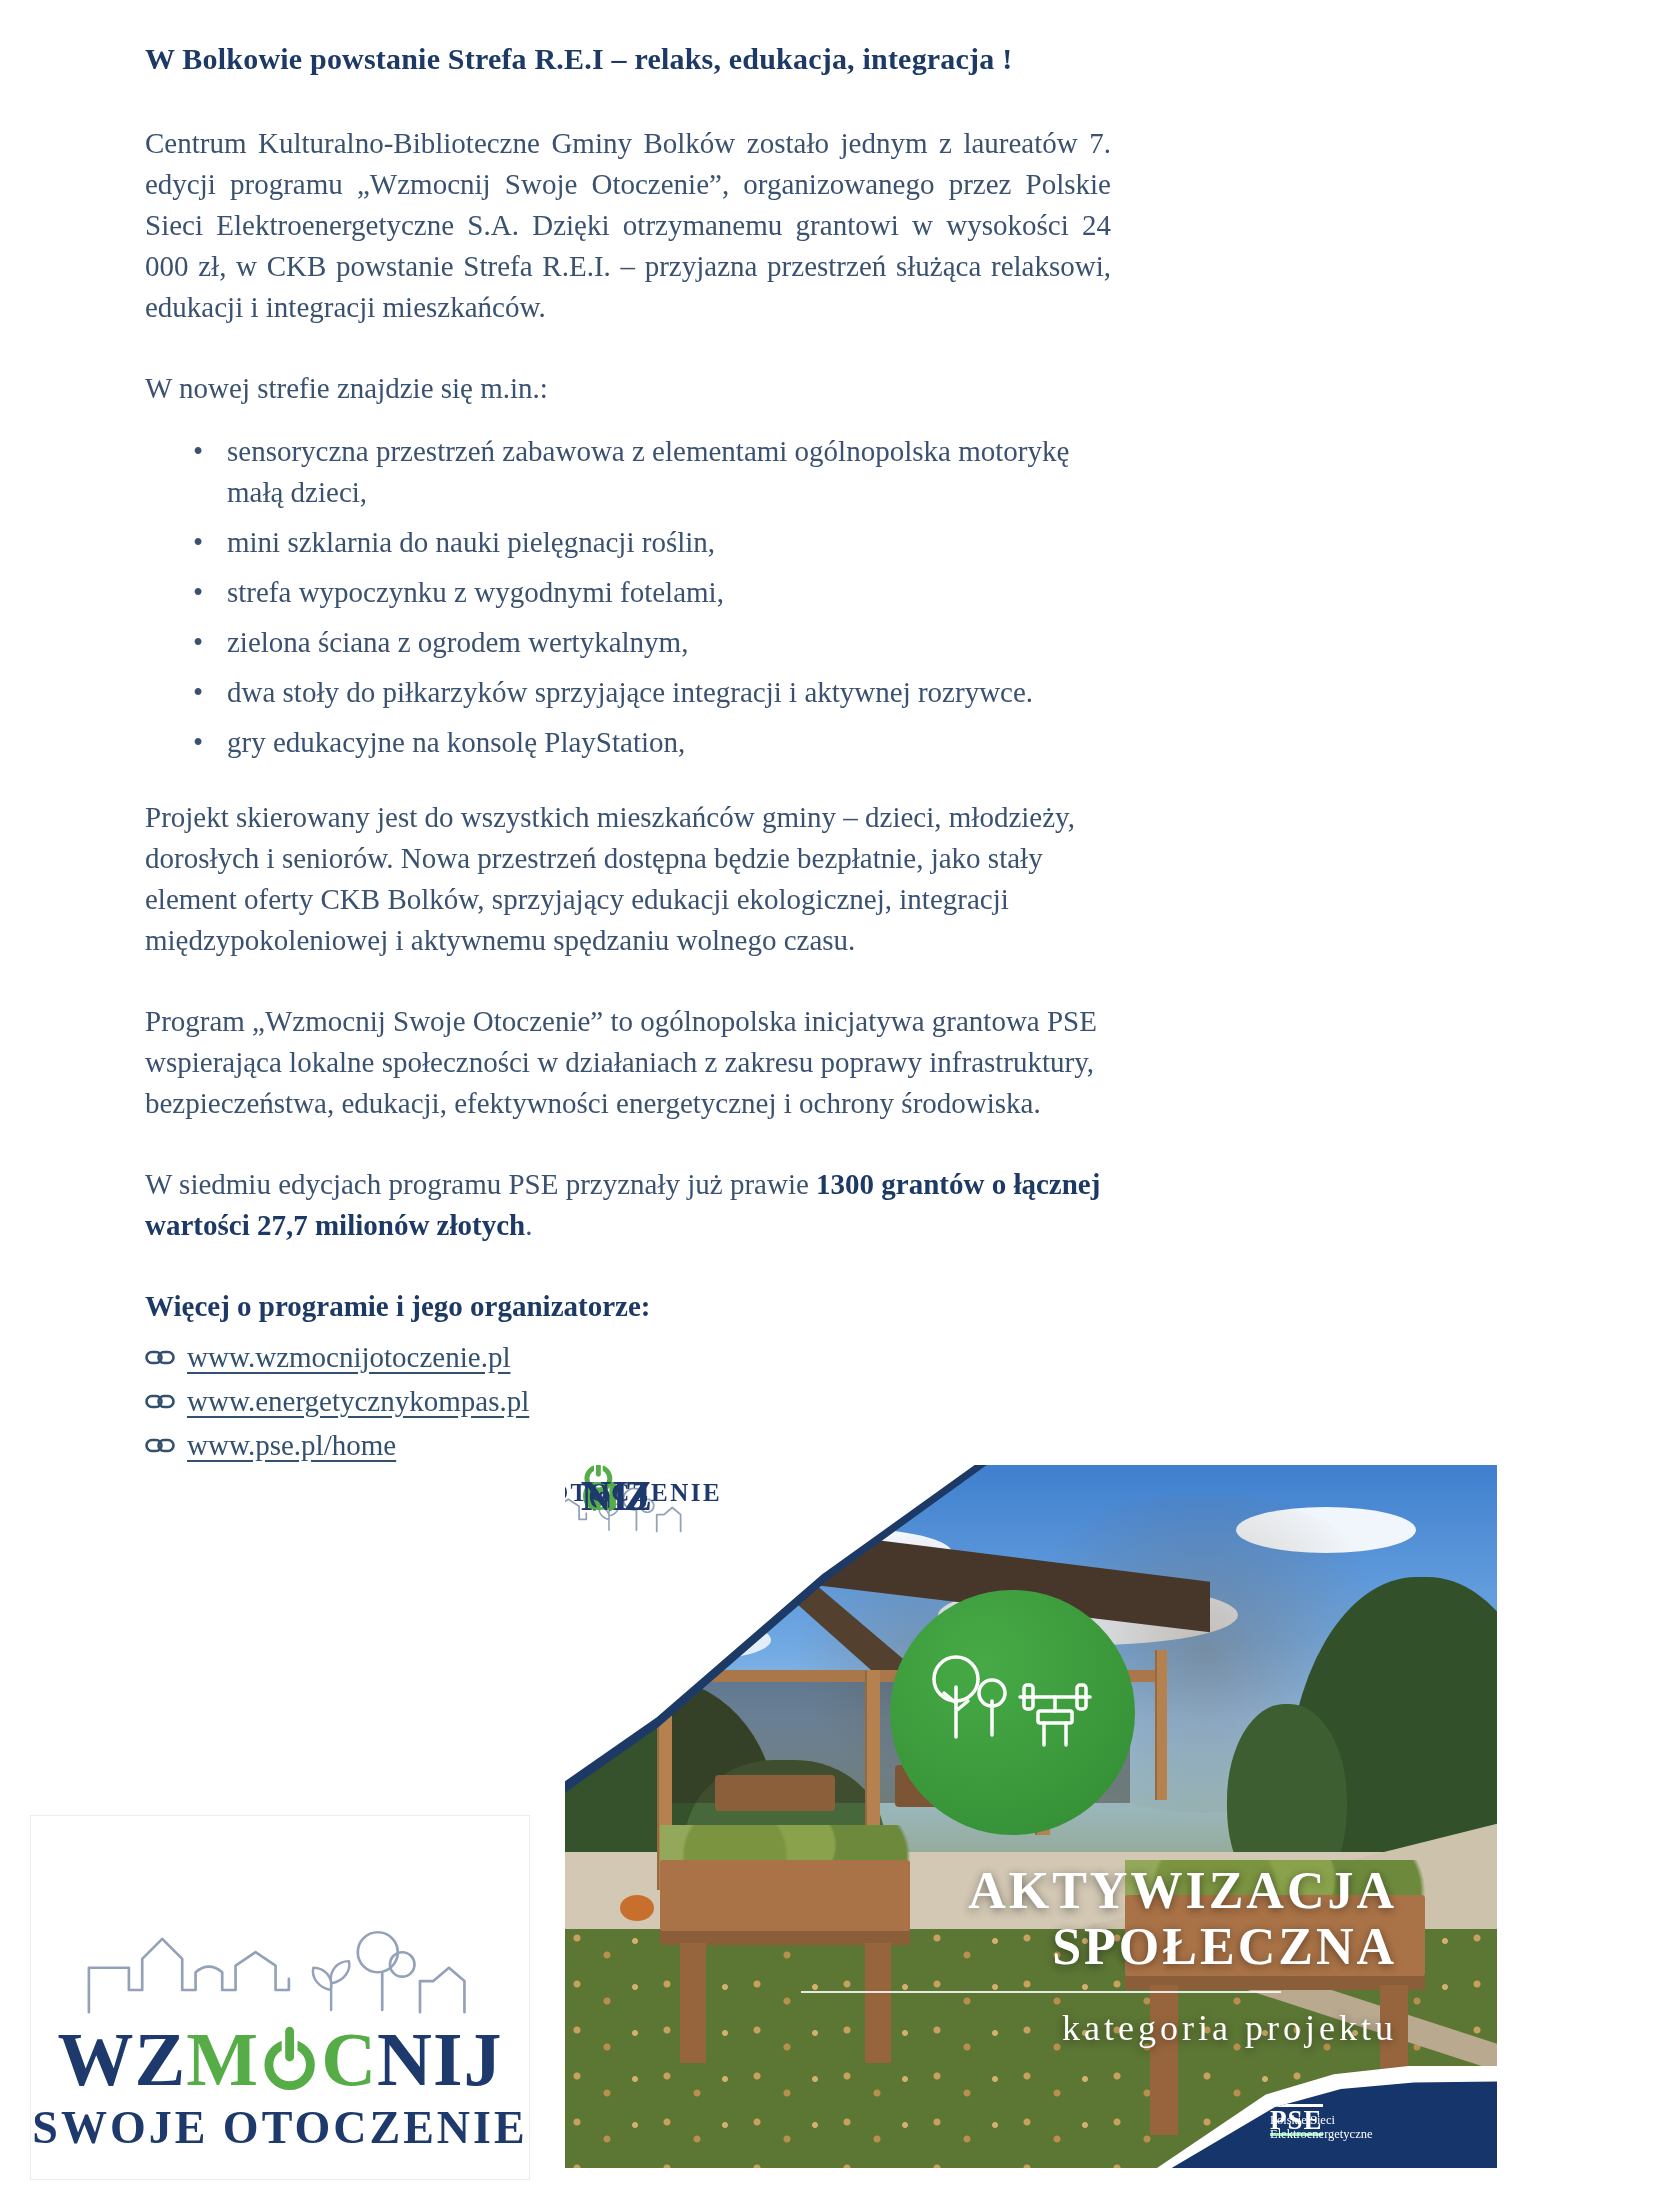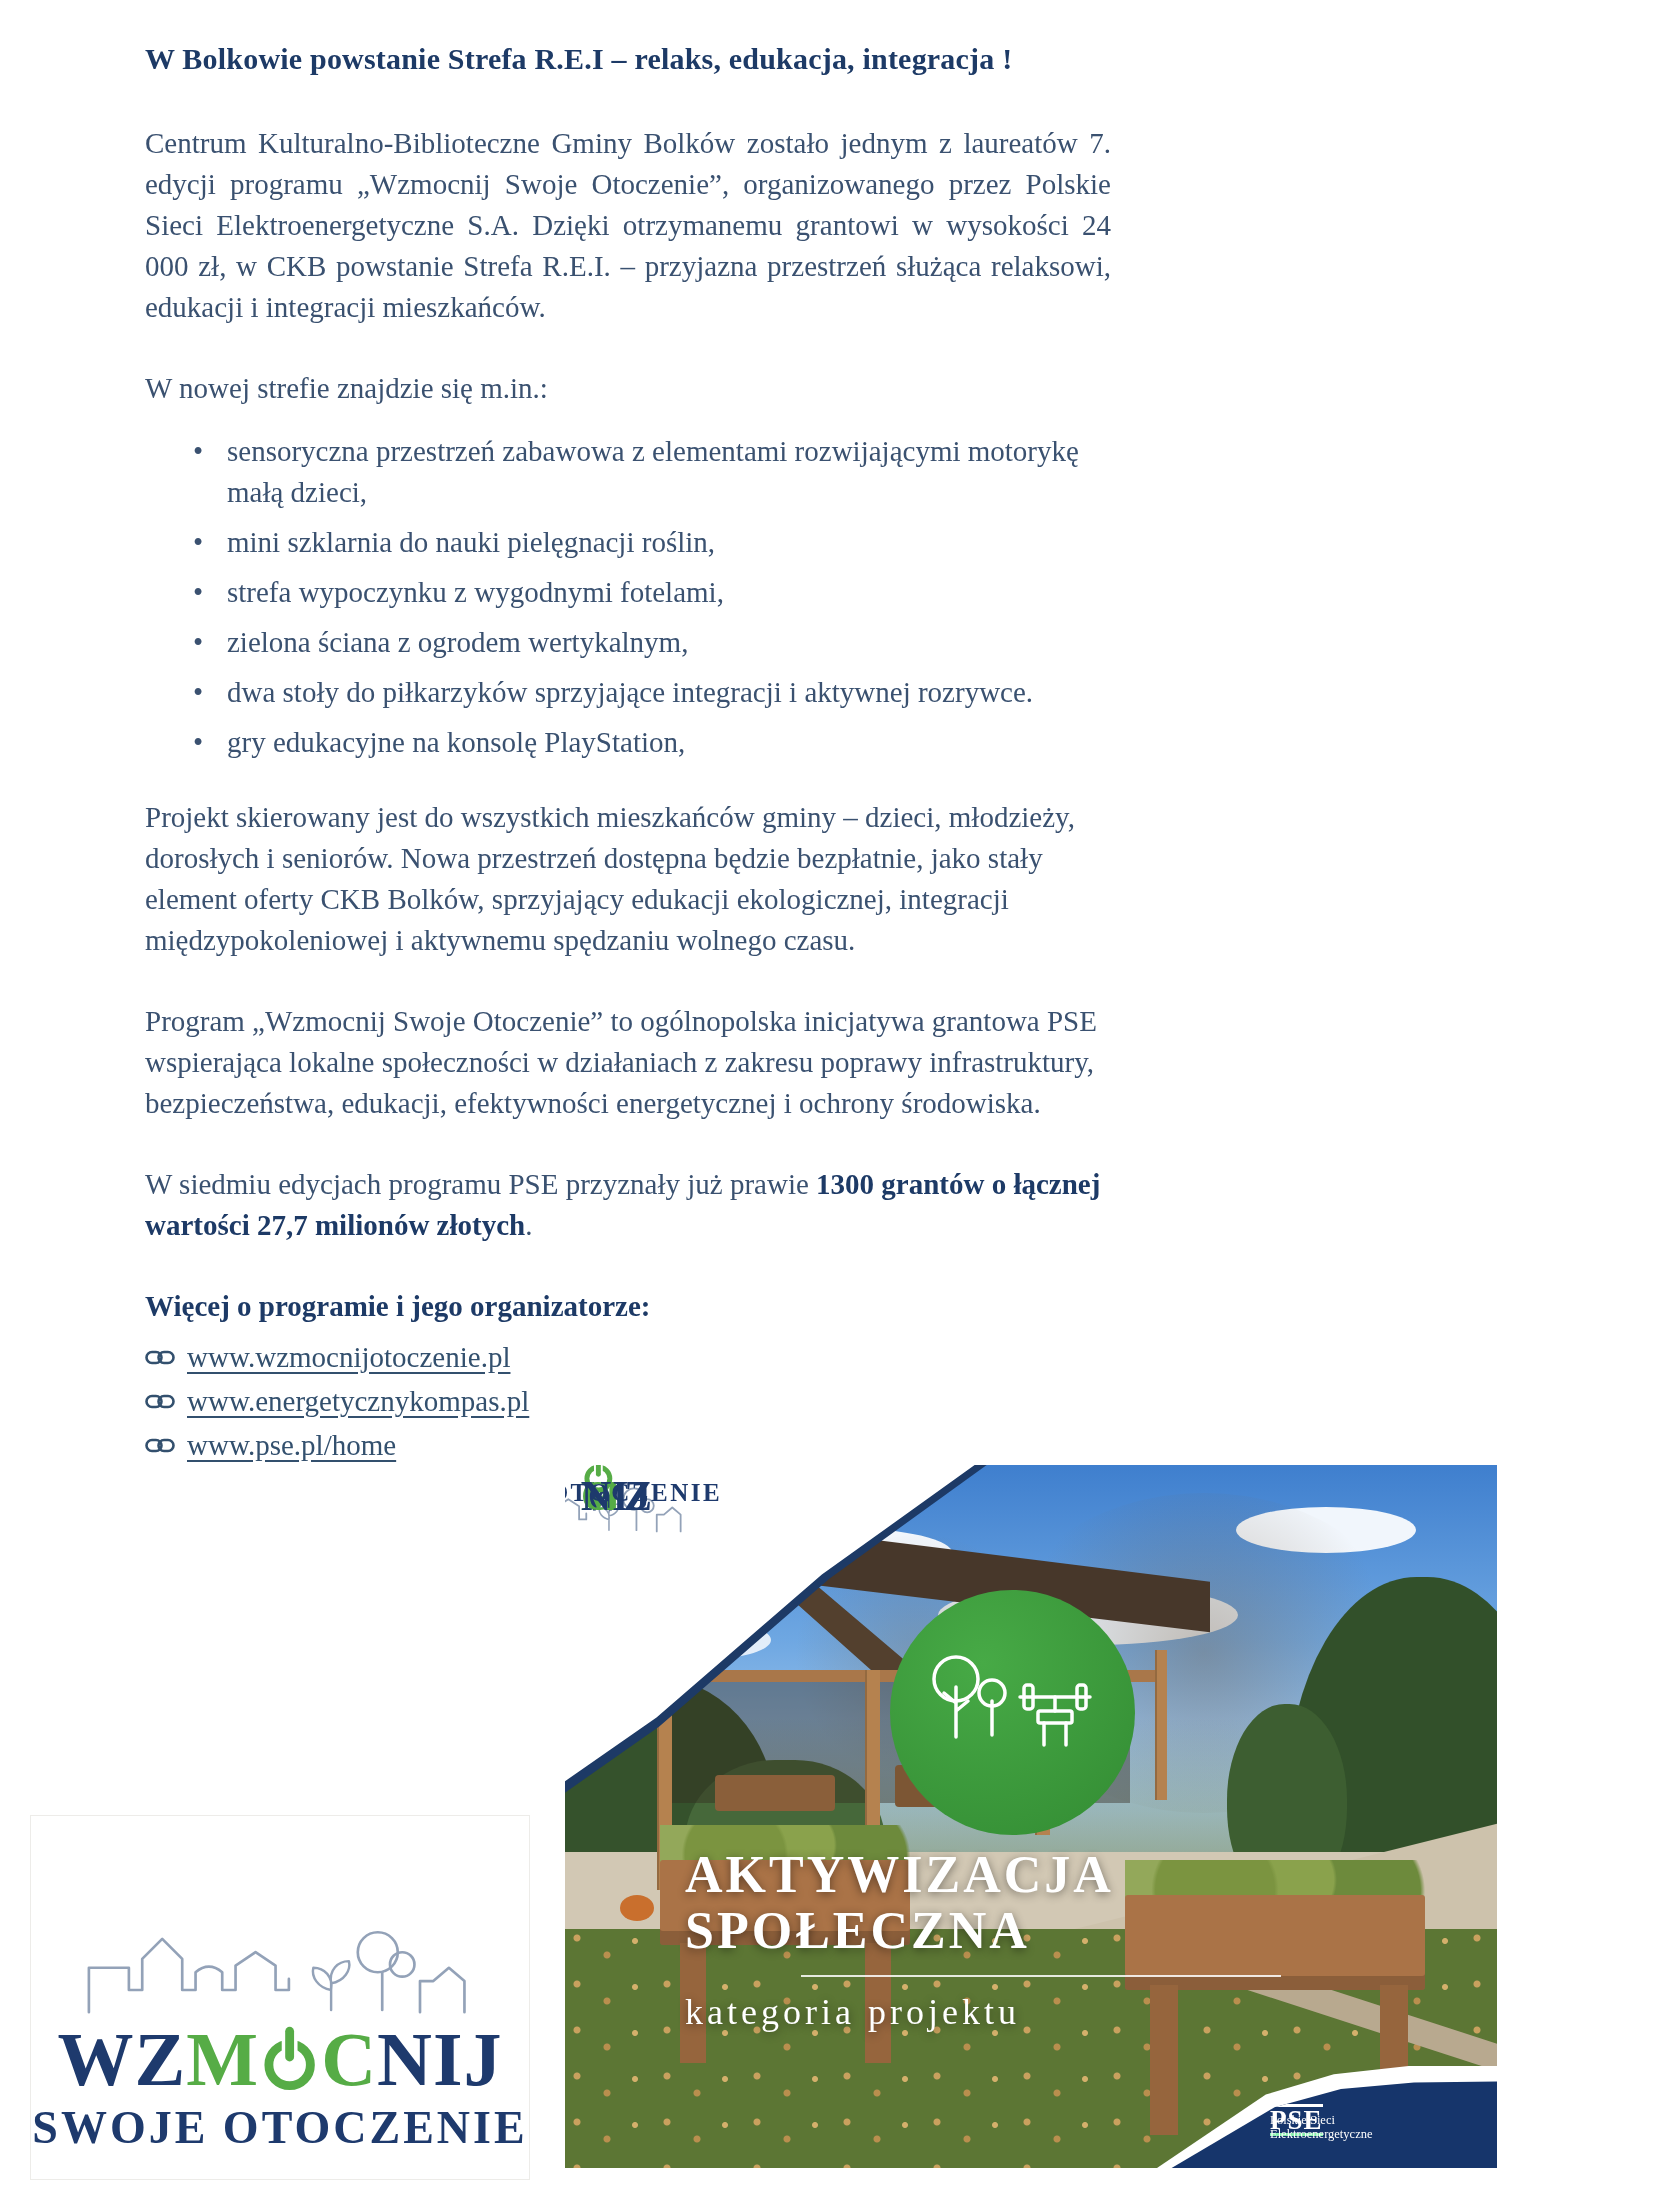--- a/index.html
+++ b/index.html
@@ -106,21 +106,21 @@
   .notch{left:-6px;top:-6px;width:424px;height:340px;background:#fff;
          clip-path:polygon(0 0,100% 0,62% 34%,23% 76%,0 96%);}
   .photo-logo{left:16px;top:10px;}
 
   
   .badge-circle{left:325px;top:125px;width:245px;height:245px;border-radius:50%;
                 background:radial-gradient(circle at 38% 30%,#47aa46,#379237 78%);}
   .badge-circle svg{position:absolute;left:28px;top:55px;}
 
   
-  .badge-text{left:120px;top:382px;width:712px;text-align:left;color:#fff;
+  .badge-text{left:120px;top:398px;width:712px;text-align:right;color:#fff;
               text-shadow:0 2px 10px rgba(0,0,0,.45);}
   .badge-line{position:static;font-size:52px;font-weight:700;letter-spacing:3px;line-height:56px;}
   .badge-div{position:static;display:block;width:480px;height:2px;background:rgba(255,255,255,.85);
              margin:16px auto 14px auto;}
   .badge-sub{position:static;font-size:36px;font-weight:400;letter-spacing:4px;}
 
   
   .pse-white{right:0;bottom:0;width:340px;height:102px;background:#fff;
              clip-path:polygon(0 100%,32% 28%,52% 8%,74% 0,100% 0,100% 100%);}
   .pse-banner{right:0;bottom:0;width:332px;height:92px;background:#16356b;
@@ -137,21 +137,21 @@
 
   <div class="text-col">
 
     <h1 class="doc-title">W Bolkowie powstanie Strefa R.E.I – relaks, edukacja, integracja !</h1>
 
     <p class="para justify">Centrum Kulturalno-Biblioteczne Gminy Bolków zostało jednym z laureatów 7. edycji programu „Wzmocnij Swoje Otoczenie”, organizowanego przez Polskie Sieci Elektroenergetyczne S.A. Dzięki otrzymanemu grantowi w wysokości 24 000 zł, w CKB powstanie Strefa R.E.I. – przyjazna przestrzeń służąca relaksowi, edukacji i integracji mieszkańców.</p>
 
     <p class="list-intro">W nowej strefie znajdzie się m.in.:</p>
 
     <ul class="feature-list">
-      <li>sensoryczna przestrzeń zabawowa z elementami rozwijającymi motorykę małą dzieci,</li>
+      <li>sensoryczna przestrzeń zabawowa z elementami ogólnopolska motorykę małą dzieci,</li>
       <li>mini szklarnia do nauki pielęgnacji roślin,</li>
       <li>strefa wypoczynku z wygodnymi fotelami,</li>
       <li>zielona ściana z ogrodem wertykalnym,</li>
       <li>dwa stoły do piłkarzyków sprzyjające integracji i aktywnej rozrywce.</li>
       <li>gry edukacyjne na konsolę PlayStation,</li>
     </ul>
 
     <p class="para">Projekt skierowany jest do wszystkich mieszkańców gminy – dzieci, młodzieży, dorosłych i seniorów. Nowa przestrzeń dostępna będzie bezpłatnie, jako stały element oferty CKB Bolków, sprzyjający edukacji ekologicznej, integracji międzypokoleniowej i aktywnemu spędzaniu wolnego czasu.</p>
 
     <p class="para">Program „Wzmocnij Swoje Otoczenie” to ogólnopolska inicjatywa grantowa PSE wspierająca lokalne społeczności w działaniach z zakresu poprawy infrastruktury, bezpieczeństwa, edukacji, efektywności energetycznej i ochrony środowiska.</p>

